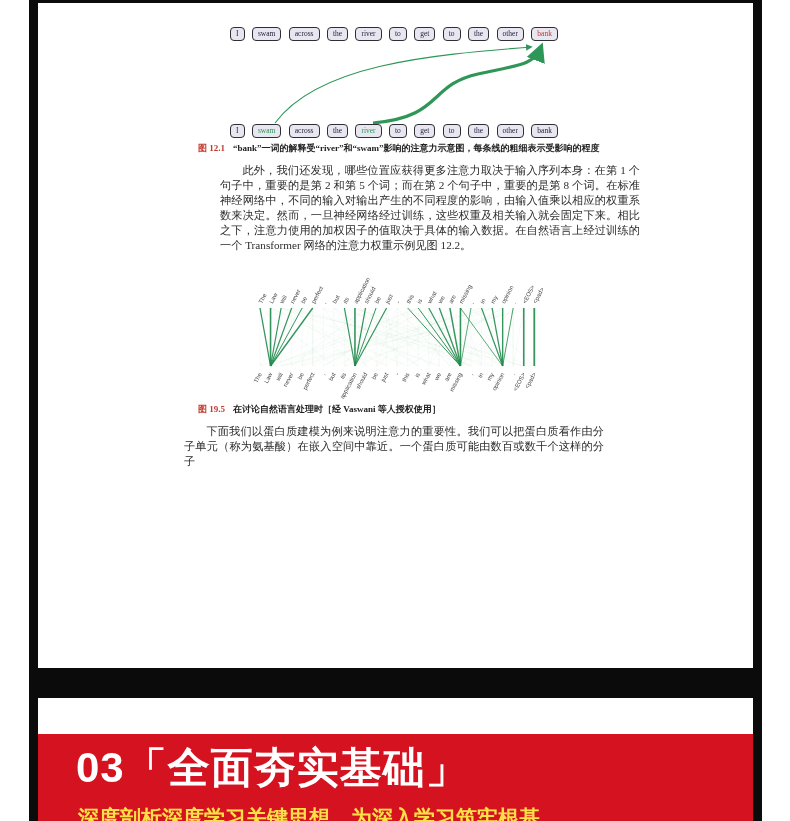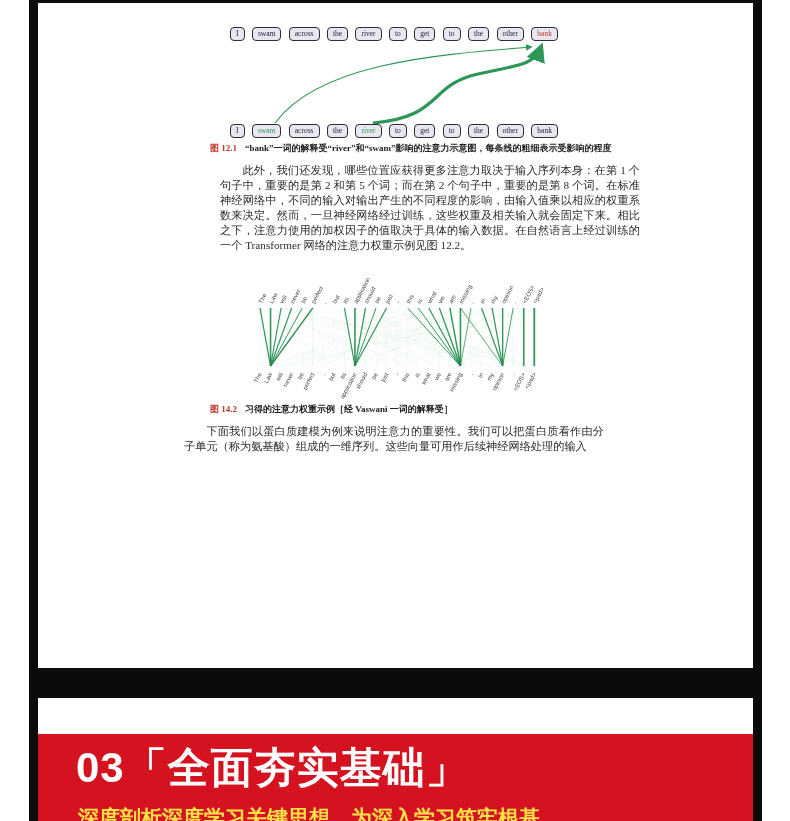--- a/index.html
+++ b/index.html
@@ -16,21 +16,21 @@
   .banner-sub{position:absolute;left:40px;top:70px;color:#fde047;font-size:21px;font-weight:bold;
               font-family:"Liberation Sans", sans-serif;}
   
   .fig1{position:absolute;left:228px;top:27px;width:332px;height:128px;}
   .tok-row{position:absolute;left:2px;width:328px;display:flex;justify-content:space-between;}
   .tok-row.top{top:0;}
   .tok-row.bottom{top:97px;}
   .tok{border:1.5px solid #2f2f33;border-radius:4px;background:#e8e6f0;color:#23233a;
        font-size:7.5px;line-height:10px;padding:1px 5px;white-space:nowrap;}
   .fig1 svg{position:absolute;left:0;top:0;pointer-events:none;}
-  .caption{position:absolute;left:210px;font-size:9px;font-weight:bold;color:#222222;white-space:nowrap;}
+  .caption{position:absolute;left:198px;font-size:9px;font-weight:bold;color:#222222;white-space:nowrap;}
   .cap-label{color:#c23a2f;margin-right:8px;}
   .cap1{top:142px;}
   .cap2{top:403px;}
   
   .para-block{position:absolute;left:184px;width:420px;color:#2b2b2b;font-size:11.2px;
               line-height:15px;text-align:justify;}
   .para-block p{margin:0;text-indent:2em;}
   .p1{top:163px;margin-left:36px;}
   .pRest{top:424px;}
   
@@ -275,25 +275,25 @@
       <text x="256.65" y="108" font-size="6" fill="#444444" font-family="&quot;Liberation Sans&quot;, sans-serif" text-anchor="end" transform="rotate(-62 256.65 108)">opinion</text>
       <text x="267.20000000000005" y="38" font-size="6" fill="#444444" font-family="&quot;Liberation Sans&quot;, sans-serif" text-anchor="start" transform="rotate(-62 267.20000000000005 38)">.</text>
       <text x="267.20000000000005" y="108" font-size="6" fill="#444444" font-family="&quot;Liberation Sans&quot;, sans-serif" text-anchor="end" transform="rotate(-62 267.20000000000005 108)">.</text>
       <text x="277.75" y="38" font-size="6" fill="#444444" font-family="&quot;Liberation Sans&quot;, sans-serif" text-anchor="start" transform="rotate(-62 277.75 38)">&lt;EOS&gt;</text>
       <text x="277.75" y="108" font-size="6" fill="#444444" font-family="&quot;Liberation Sans&quot;, sans-serif" text-anchor="end" transform="rotate(-62 277.75 108)">&lt;EOS&gt;</text>
       <text x="288.3" y="38" font-size="6" fill="#444444" font-family="&quot;Liberation Sans&quot;, sans-serif" text-anchor="start" transform="rotate(-62 288.3 38)">&lt;pad&gt;</text>
       <text x="288.3" y="108" font-size="6" fill="#444444" font-family="&quot;Liberation Sans&quot;, sans-serif" text-anchor="end" transform="rotate(-62 288.3 108)">&lt;pad&gt;</text>
     </svg>
 
   <div class="caption cap2">
-    <span class="cap-label">图 14.2</span><span>习得的注意力权重示例［经 Vaswani 一词的解释受］</span>
+    <span class="cap-label">图 19.5</span><span>在讨论自然语言处理时［经 Vaswani 等人授权使用］</span>
   </div>
 
   <div class="para-block pRest">
-    <p>下面我们以蛋白质建模为例来说明注意力的重要性。我们可以把蛋白质看作由分子单元（称为氨基酸）组成的一维序列。这些向量可用作后续神经网络处理的输入</p>
+    <p>下面我们以蛋白质建模为例来说明注意力的重要性。我们可以把蛋白质看作由分子单元（称为氨基酸）在嵌入空间中靠近。一个蛋白质可能由数百或数千个这样的分子</p>
   </div>
 
   <div class="bar black-band"></div>
 
   <div class="red-banner">
     <div class="banner-title">03「全面夯实基础」</div>
     <div class="banner-sub">深度剖析深度学习关键思想，为深入学习筑牢根基。</div>
   </div>
 
 </div>

